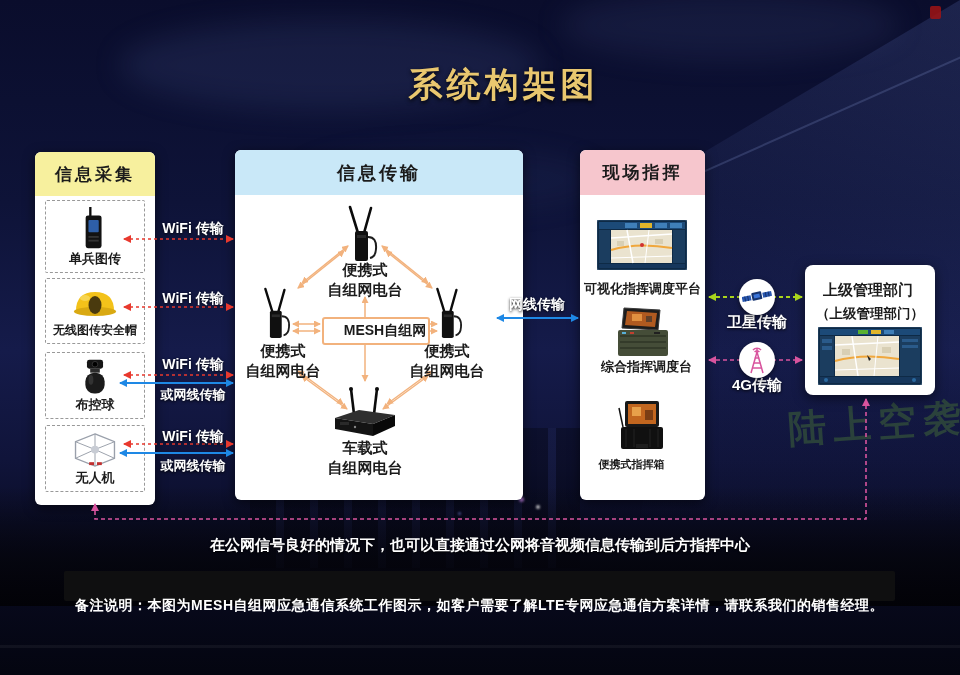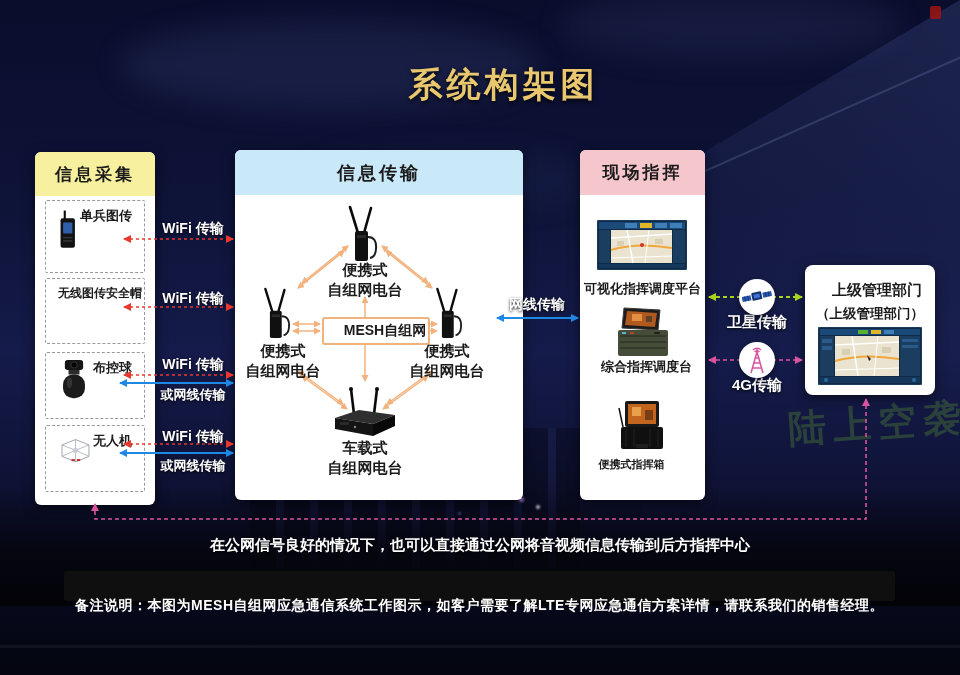--- a/index.html
+++ b/index.html
@@ -29,22 +29,22 @@
     color:#e9c76f;letter-spacing:4px;text-shadow:0 2px 4px rgba(0,0,0,.85);z-index:7;margin-left:47px;}
   .caption{position:absolute;left:0;right:0;top:536px;text-align:center;font-size:15px;font-weight:600;
     color:#ffffff;text-shadow:0 1px 2px rgba(0,0,0,.9);z-index:7;}
   .footer{position:absolute;left:64px;top:571px;width:831px;height:30px;background:rgba(17,17,17,.88);
     border-radius:2px;display:flex;align-items:center;justify-content:center;z-index:7;}
   .footer span{color:#fff;font-size:14px;font-weight:600;letter-spacing:.5px;white-space:nowrap;margin-top:40px;}
   
   .panel{position:absolute;background:#fff;border-radius:6px;box-shadow:0 3px 12px rgba(0,0,0,.55);z-index:2;}
   .panel-header{position:absolute;left:0;right:0;top:0;display:flex;align-items:center;justify-content:center;
     font-weight:bold;color:#1b1b1b;border-radius:6px 6px 0 0;letter-spacing:3px;}
-  .item-box{position:absolute;border:1px dashed #999;border-radius:2px;display:flex;flex-direction:row;
-    align-items:flex-start;justify-content:space-between;padding:6px 12px 4px;box-sizing:border-box;}
+  .item-box{position:absolute;border:1px dashed #999;border-radius:2px;display:flex;flex-direction:column;
+    align-items:center;justify-content:space-between;padding:6px 0 4px;box-sizing:border-box;}
   .lbl{color:#1b1b1b;font-weight:bold;text-align:center;white-space:nowrap;}
   .alb{position:absolute;text-align:center;color:#1b1b1b;font-weight:bold;white-space:nowrap;}
   .wlbl{position:absolute;text-align:center;color:#fff;font-weight:bold;
     text-shadow:0 1px 3px rgba(0,0,0,.9);z-index:6;white-space:nowrap;}
   .mesh-box{position:absolute;left:87px;top:167px;width:86px;height:24px;background:#fff;
     border:2px solid #f2b27d;border-radius:3px;display:flex;align-items:center;justify-content:center;
     font-size:14px;font-weight:bold;color:#1b1b1b;z-index:2;padding-left:18px;}
   .node-lbl{position:absolute;text-align:center;font-weight:bold;color:#1b1b1b;font-size:15px;line-height:20px;z-index:2;}
   .dev{position:absolute;z-index:2;}
   .local-links{position:absolute;left:0;top:0;z-index:1;pointer-events:none;}
@@ -259,21 +259,21 @@
       <line x1="14" y1="29" x2="14" y2="47" stroke="#232323"></line>
         <line x1="22" y1="29" x2="22" y2="47" stroke="#232323"></line>
       <line x1="38" y1="29" x2="38" y2="47" stroke="#232323"></line>
         <line x1="46" y1="29" x2="46" y2="47" stroke="#232323"></line>
       <rect x="24" y="44" width="12" height="4" fill="#1e1e1e"></rect>
     </svg>
     <div class="alb" style="left:0;width:103px;top:307px;font-size:11px;">便携式指挥箱</div>
   </div>
 
   <div class="panel" style="left:805px;top:265px;width:130px;height:130px;border-radius:8px;">
-    <div class="alb" style="left:13px;width:118px;top:16px;font-size:15px;">上级管理部门</div>
+    <div class="alb" style="left:4px;width:118px;top:16px;font-size:15px;">上级管理部门</div>
     <div class="alb" style="left:0;width:130px;top:40px;font-size:13.5px;">（上级管理部门）</div>
     <svg class="dev" style="left:13px;top:62px;" width="104" height="58" viewBox="0 0 104 58">
       <rect x="0" y="0" width="104" height="58" rx="2" fill="#0e2a46" stroke="#2a4a6a"></rect>
       <rect x="2" y="2" width="100" height="6" fill="#1c4a78"></rect>
       <rect x="40" y="3" width="10" height="4" fill="#58b030"></rect>
         <rect x="53" y="3" width="10" height="4" fill="#e0b52a"></rect>
       <rect x="66" y="3" width="10" height="4" fill="#3f7fb8"></rect>
       <rect x="2" y="9" width="14" height="40" fill="#1b3d5f"></rect>
       <rect x="4" y="12" width="10" height="4" fill="#2a5a8a"></rect>
         <rect x="4" y="19" width="10" height="4" fill="#2a5a8a"></rect>

